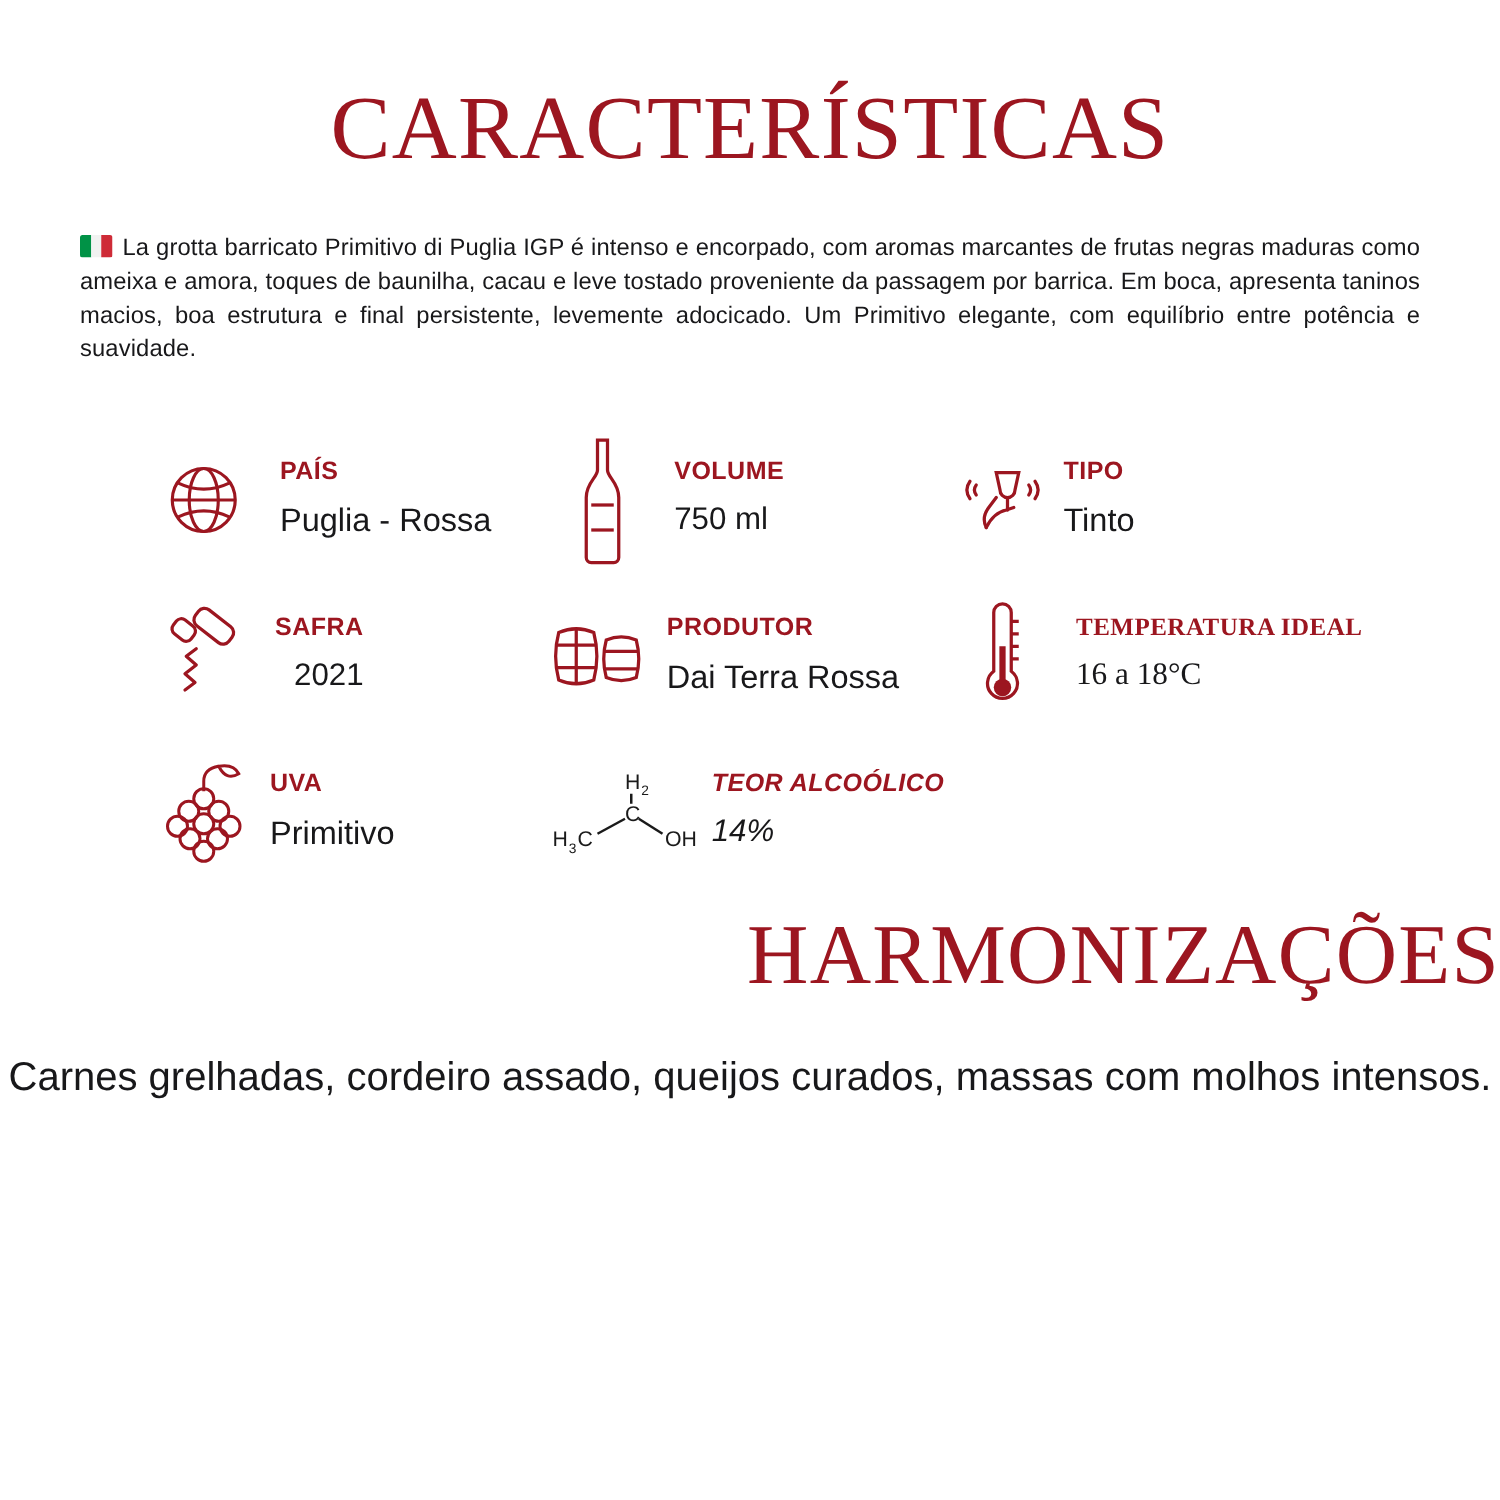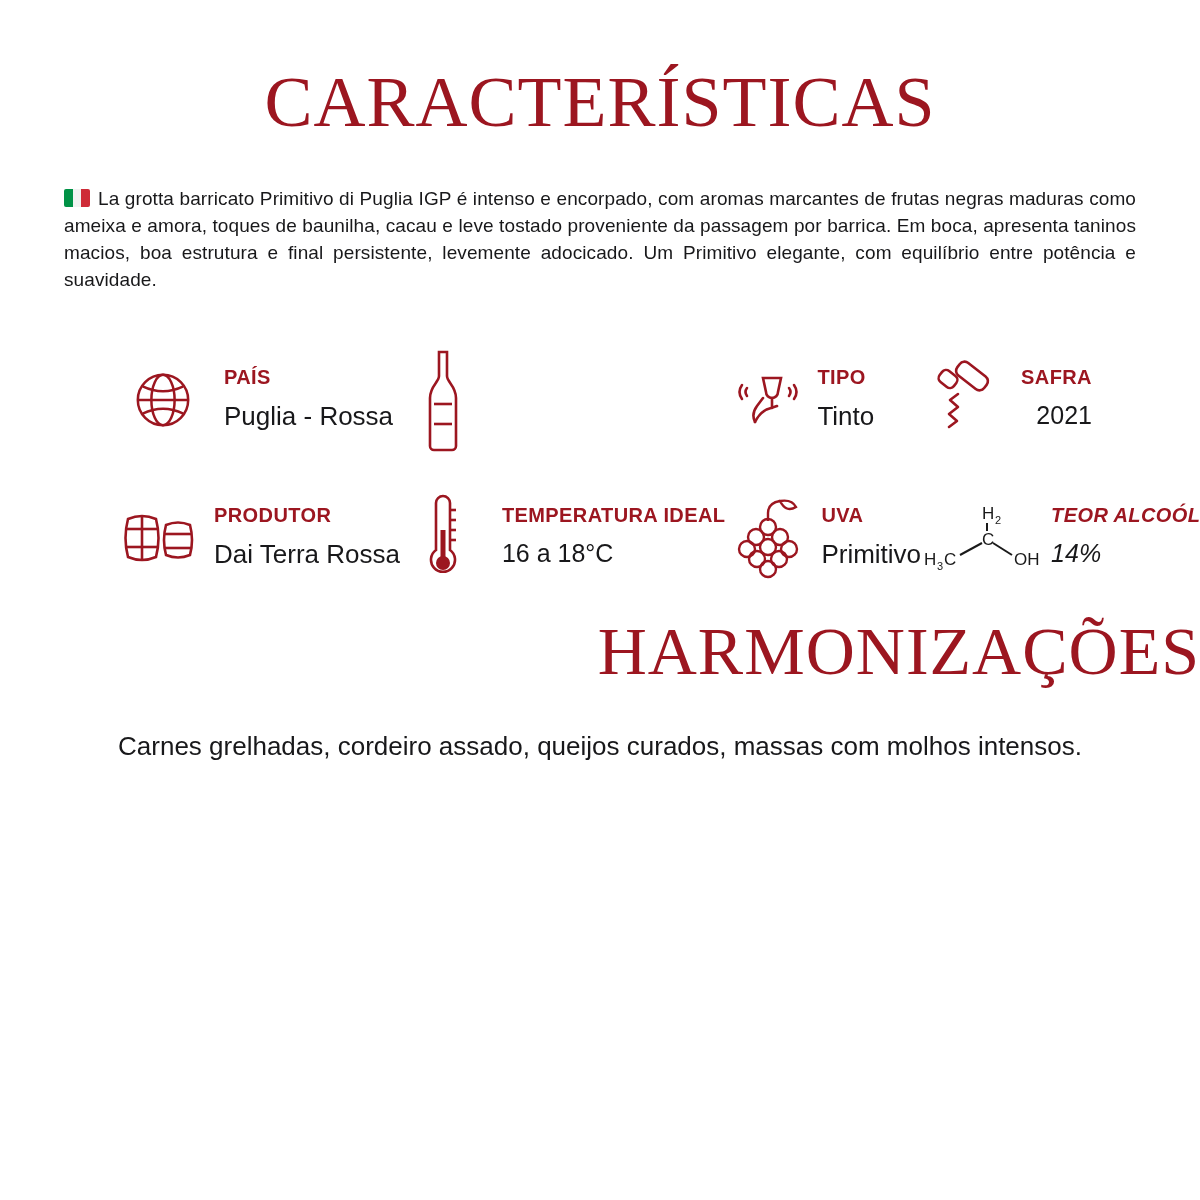--- a/index.html
+++ b/index.html
@@ -67,22 +67,22 @@
     display: block;
   }
   .flag i.g { left: 0;        background: #009246; }
   .flag i.w { left: 33.33%;   background: #f1f2f1; }
   .flag i.r { left: 66.66%;   background: #ce2b37; }
 
   
   .specs {
     margin: 56px 0 0 0;
     display: grid;
-    grid-template-columns: 1fr 1fr 1fr 1fr;
-    row-gap: 13px;
+    grid-template-columns: 1fr 1fr 1fr;
+    row-gap: 0;
     padding: 0 110px 0 120px;
     box-sizing: border-box;
   }
   .spec {
     display: flex;
     align-items: flex-start;
     height: 125px;
   }
   .spec .icon {
     width: 86px;
@@ -109,32 +109,32 @@
     color: #18181a;
     white-space: nowrap;
   }
   
   .spec.pais .txt    { padding-left: 18px; }
   .spec.tipo .txt    { padding-left: 6px; }
   .spec.produtor .txt{ padding-left: 8px; }
   .spec.uva .txt     { padding-left: 10px; }
   .spec.volume .txt  { padding-left: 14px; }
   .spec.safra .txt   { padding-left: 14px; text-align: right; }
-  .spec.temp .txt    { padding-left: 16px; }
+  .spec.temp .txt    { padding-left: 16px; font-family: Liberation Serif, serif; }
   .spec.teor .txt    { padding-left: 14px; font-style: italic; }
 
   .spec.volume .value,
   .spec.safra .value,
   .spec.temp .value,
   .spec.teor .value { font-size: 25px; }
 
   
   .pairing {
     text-align: center;
-    font-size: 26px;
+    font-size: 32px;
     color: #18181a;
     margin-top: 38px;
   }
 
   svg { display: block; }
 </style>
 </head>
 <body>
 
 <div class="page">
@@ -165,20 +165,24 @@
       </div>
     </div>
 
     <div class="spec volume">
       <div class="icon">
         <svg width="44" height="104" viewBox="0 0 44 104" fill="none" stroke="#9c1620" stroke-width="2.6">
           <path d="M18 4 h8 v24 c0 6 9 10 9 22 v48 a4 4 0 0 1 -4 4 h-18 a4 4 0 0 1 -4 -4 v-48 c0 -12 9 -16 9 -22 z"></path>
           <line x1="13" y1="56" x2="31" y2="56"></line>
           <line x1="13" y1="76" x2="31" y2="76"></line>
         </svg>
+      </div>
+      <div class="txt">
+        <div class="label">VOLUME</div>
+        <div class="value">750 ml</div>
       </div>
     </div>
 
     <div class="spec tipo">
       <div class="icon">
         <svg width="70" height="64" viewBox="0 0 70 64" fill="none" stroke="#9c1620" stroke-width="2.6" stroke-linecap="round">
           <path d="M30 10 h18 l-3 14 a6 6 0 0 1 -12 0 z"></path>
           <line x1="39" y1="30" x2="39" y2="40"></line>
           <path d="M22 54 q6 -12 16 -14 l6 -2"></path>
           <path d="M22 54 q-4 -8 2 -16 l6 -8"></path>

